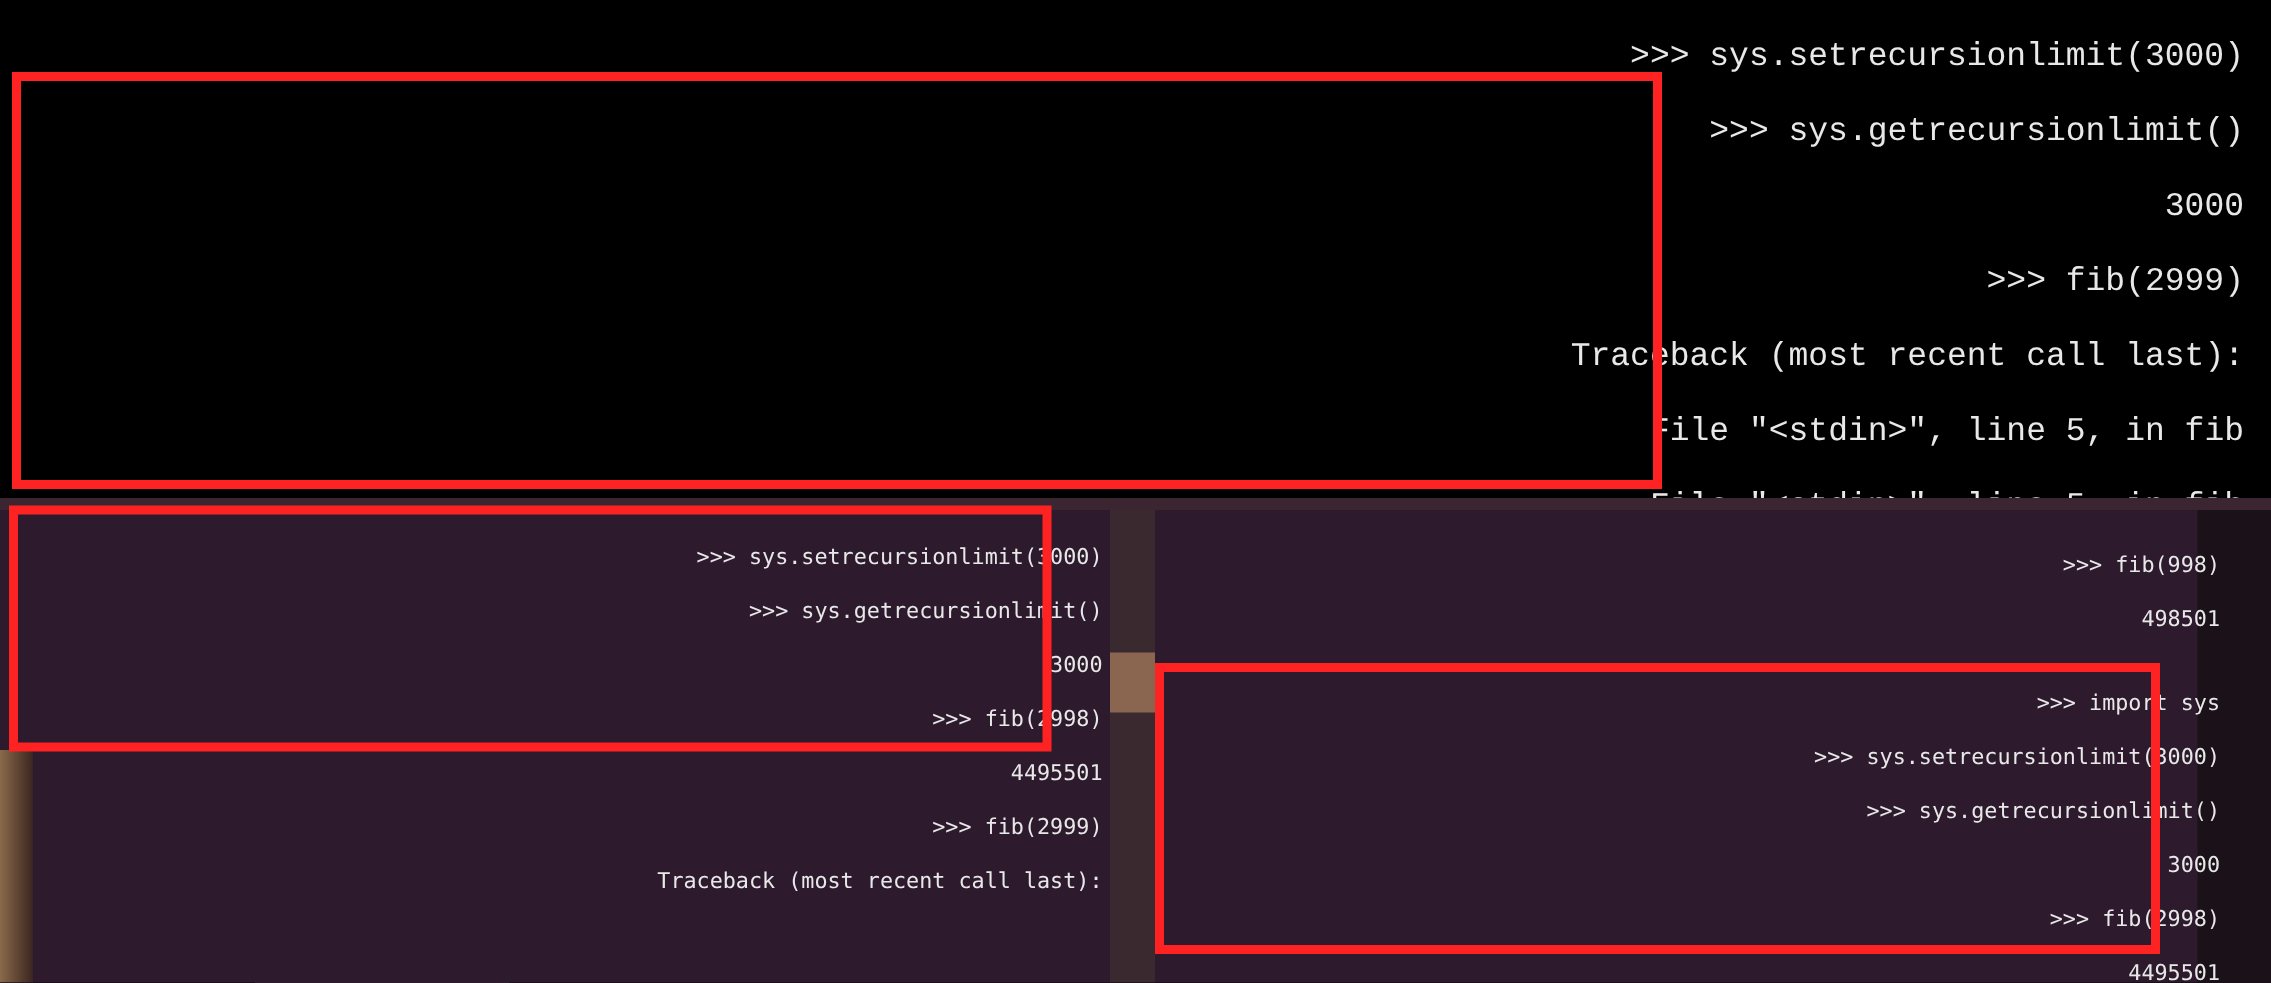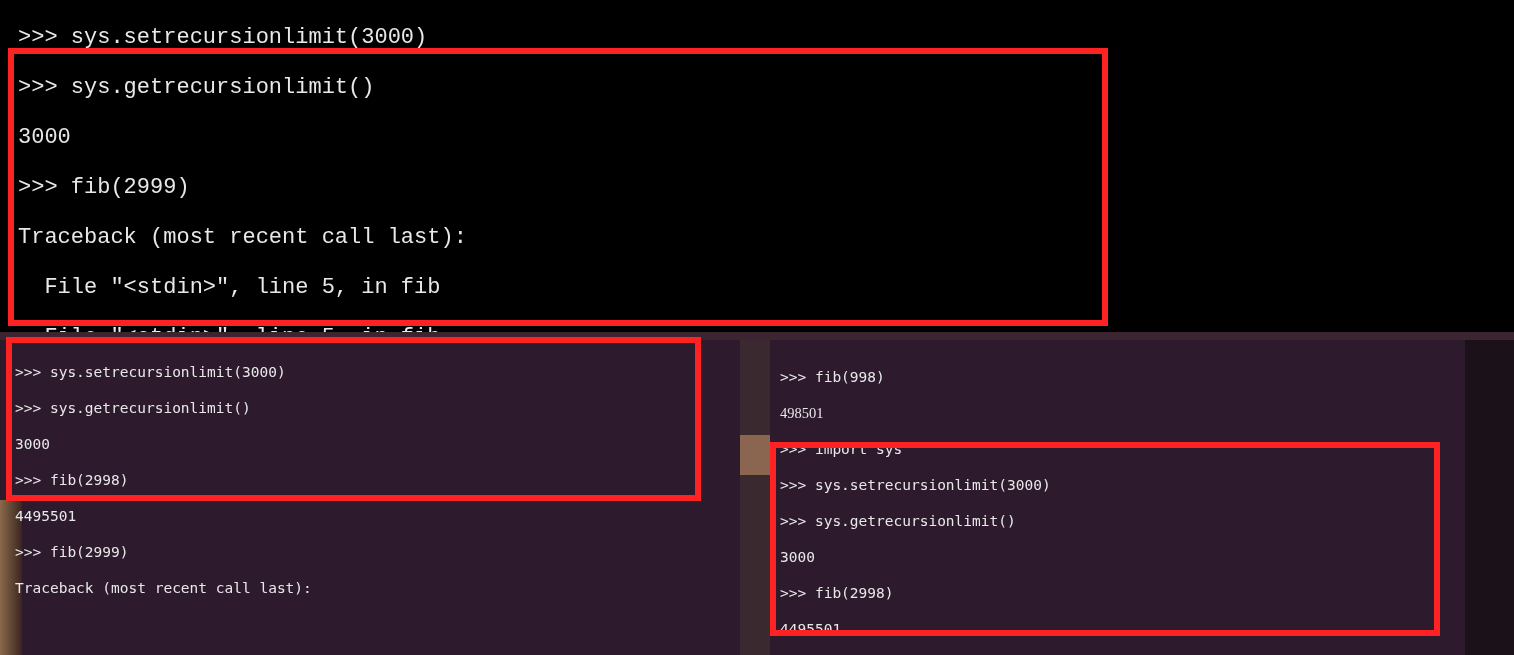--- a/index.html
+++ b/index.html
@@ -7,20 +7,21 @@
     width: 1514px;
     height: 655px;
     background: #2a1a2a;
     font-family: "Courier New", monospace;
     position: relative;
     overflow: hidden;
   }
   .terminal {
     white-space: pre;
     color: #e8e8e8;
+    text-align: right;
   }
   .top-terminal {
     position: absolute;
     top: 0;
     left: 0;
     width: 100%;
     height: 332px;
     background: #000;
     padding: 0 18px;
     font-size: 22px;
@@ -175,22 +176,22 @@
 
 
 </div>
 <div class="bottom-left-box"></div>
 
 <div class="bottom-right-bg"></div>
 <div class="mid-gap"></div>
 <div class="right-edge"></div>
 <div class="bottom-right-term terminal">
 <span style="display: block;">&gt;&gt;&gt; fib(998)</span>
-<span style="display: block; font-family: Liberation Serif, serif;">498501</span>
-<span style="display: block;">&gt;&gt;&gt; import sys</span>
+<span style="display: block;">498501</span>
+<span style="display: block; margin-top: 20px;">&gt;&gt;&gt; import sys</span>
 <span style="display: block;">&gt;&gt;&gt; sys.setrecursionlimit(3000)</span>
 <span style="display: block;">&gt;&gt;&gt; sys.getrecursionlimit()</span>
 <span style="display: block;">3000</span>
 <span style="display: block;">&gt;&gt;&gt; fib(2998)</span>
 <span style="display: block;">4495501</span>
 
 
 
 
 

